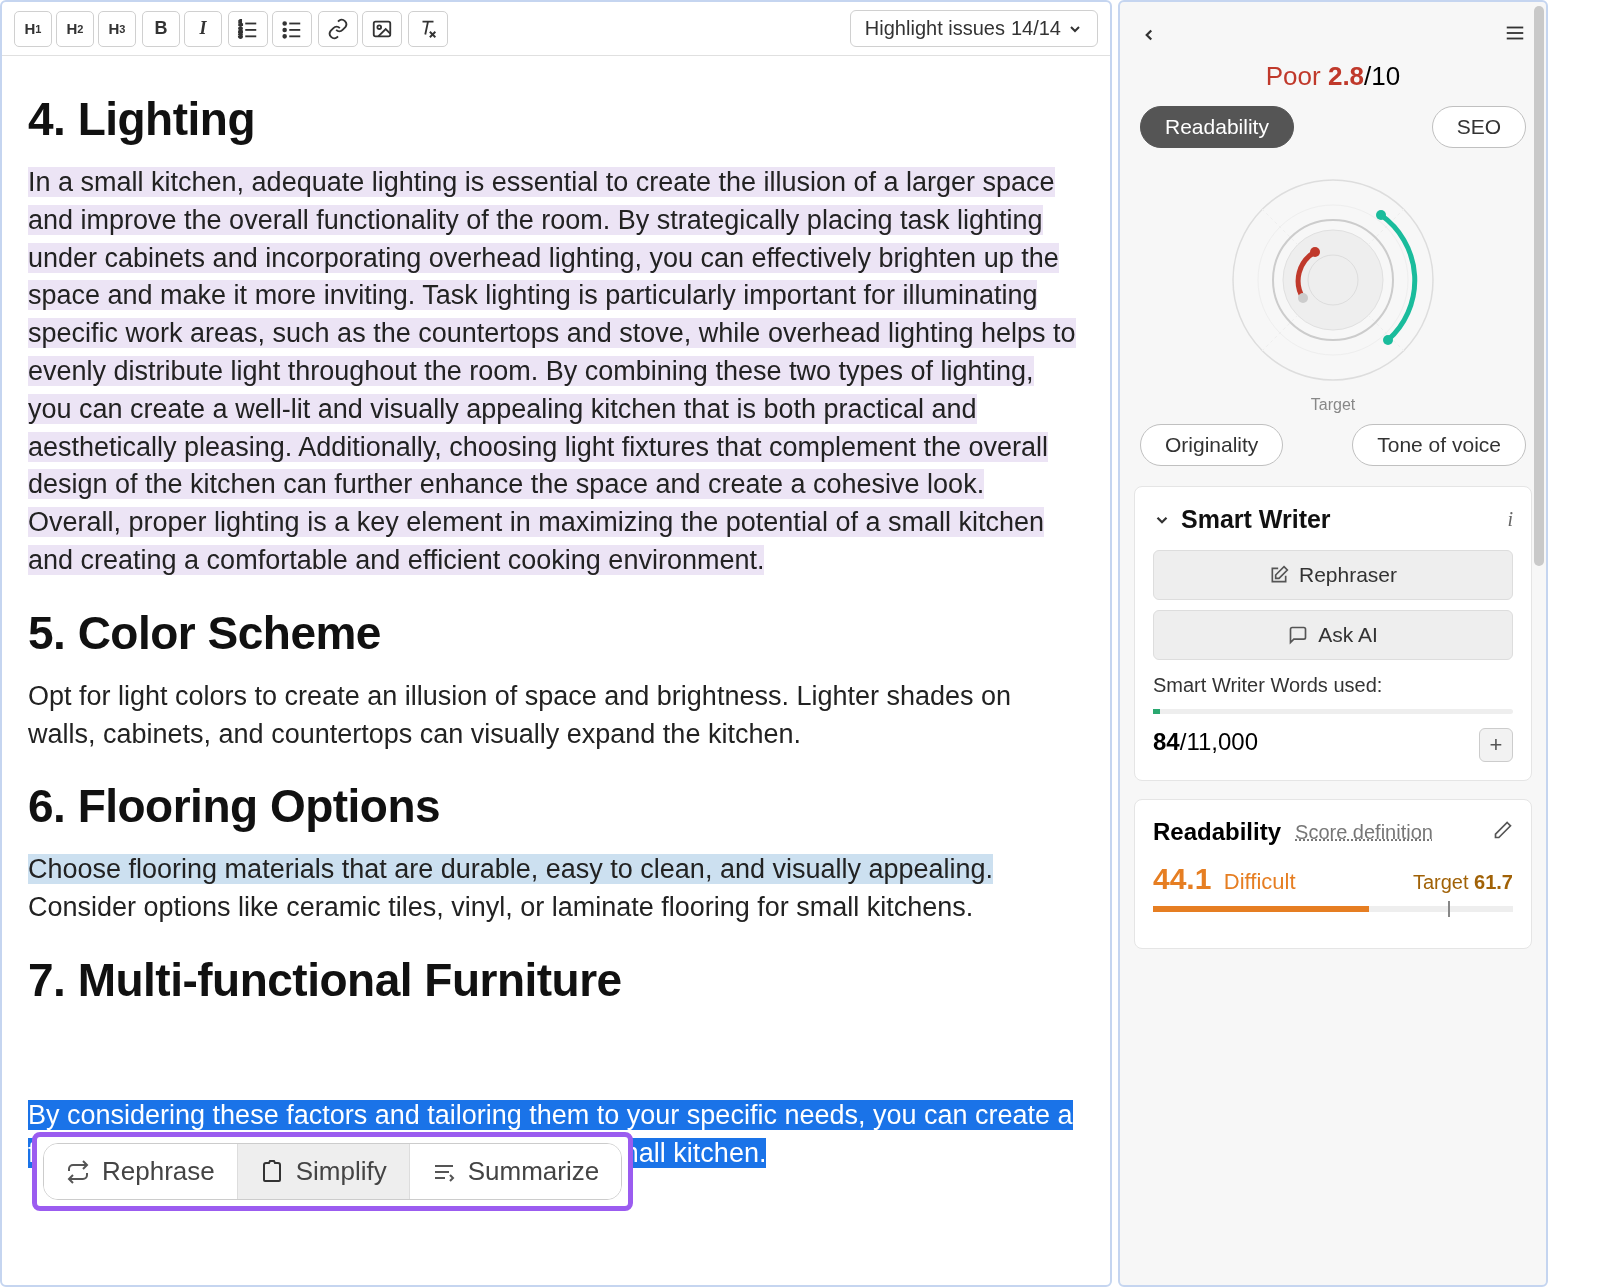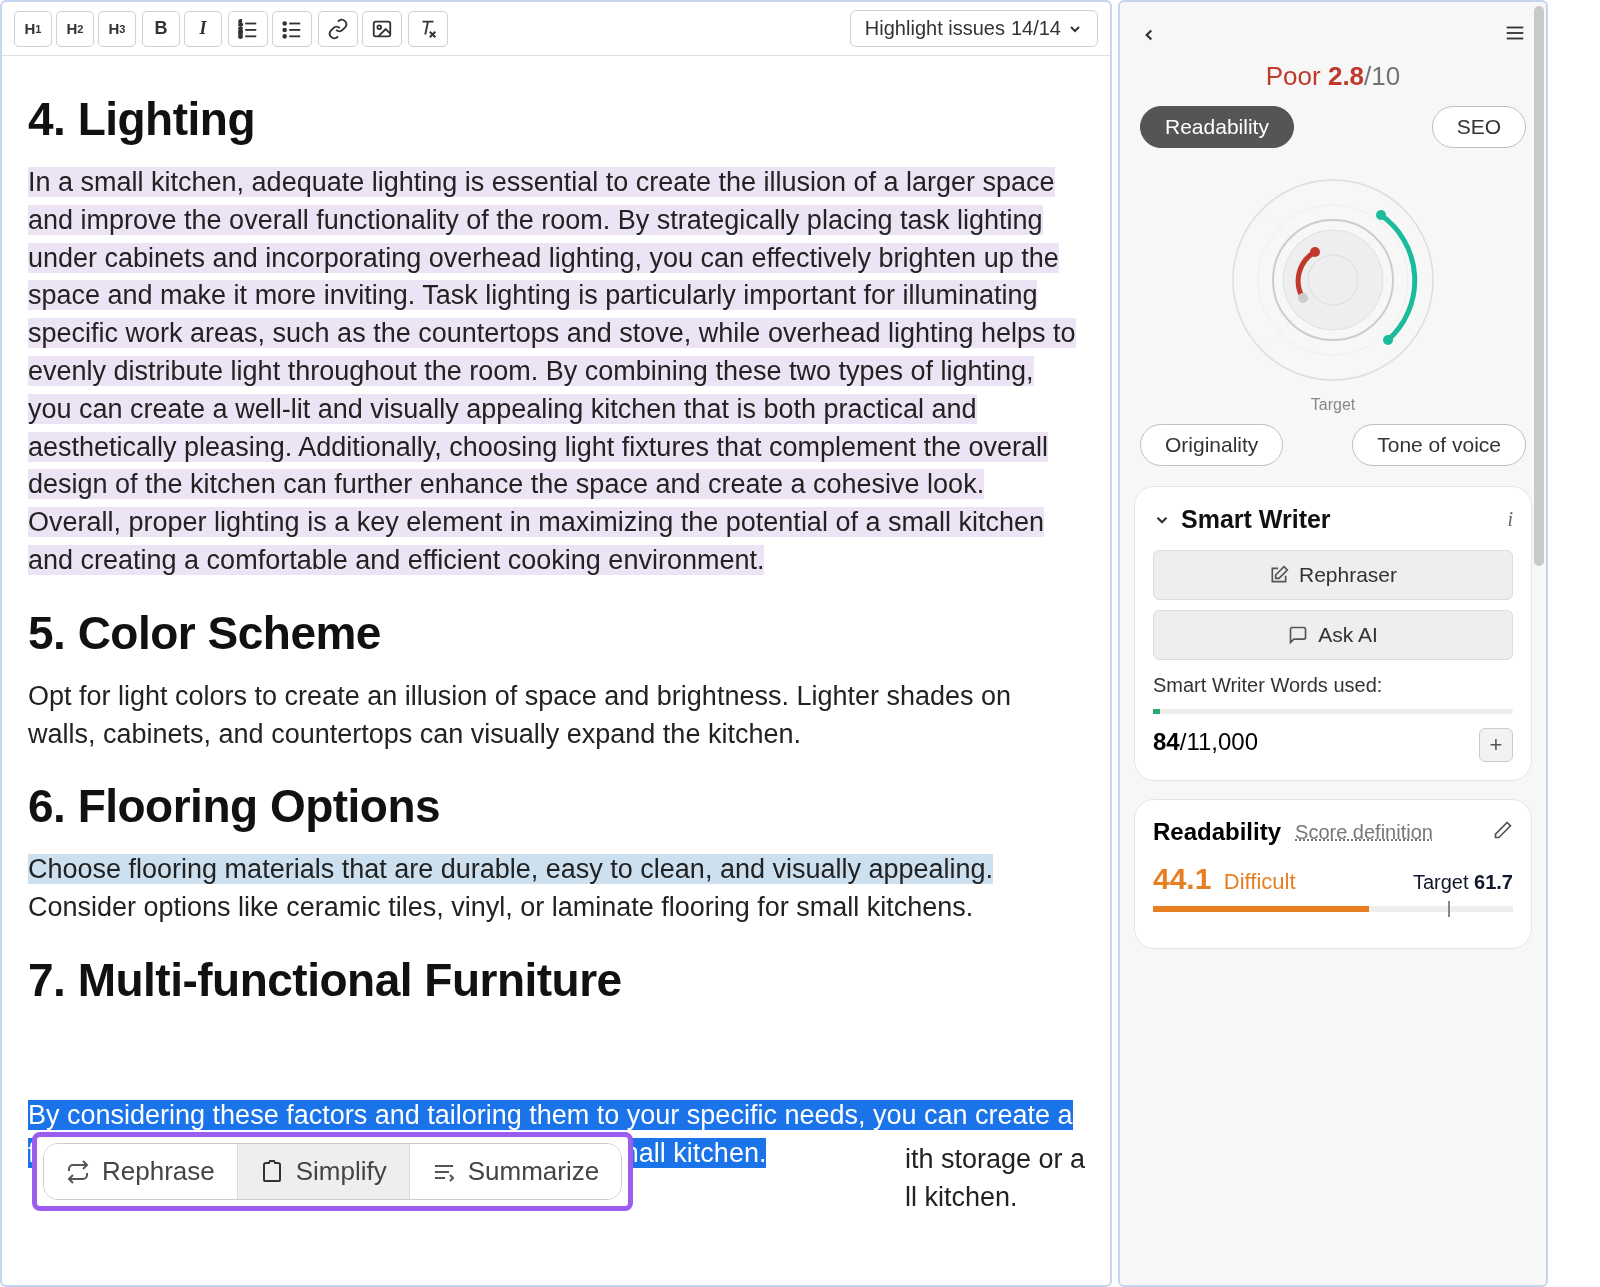--- a/index.html
+++ b/index.html
@@ -137,21 +137,21 @@
   color: #444;
   cursor: pointer;
 }
 .score-line {
   text-align: center;
   font-size: 26px;
   margin: 0 0 14px 0;
 }
 .score-label { color: #c0392b; }
 .score-val { color: #c0392b; font-weight: 800; }
-.score-max { color: #737373; }
+.score-max { color: #000000; }
 .chip-row {
   display: flex;
   justify-content: space-between;
   padding: 0 20px;
   margin-bottom: 6px;
 }
 .chip {
   border: 1px solid #c0c0c0;
   background: #fff;
   border-radius: 999px;
@@ -173,21 +173,21 @@
   margin-top: -6px;
 }
 .chip-row2 {
   display: flex;
   justify-content: space-between;
   padding: 10px 20px 20px 20px;
 }
 .panel {
   background: #fff;
   border: 1px solid #e5e5e5;
-  border-radius: 20px;
+  border-radius: 8px;
   margin: 0 14px 18px 14px;
   padding: 18px 18px;
 }
 .panel-head {
   display: flex;
   align-items: center;
   justify-content: space-between;
   margin-bottom: 16px;
 }
 .panel-head-left { display: flex; align-items: center; gap: 10px; }
@@ -214,21 +214,21 @@
 .sw-count { font-size: 24px; }
 .sw-count b { font-weight: 800; }
 .plus-btn { border: 1px solid #ccc; background: #f2f2f2; width: 34px; height: 34px; border-radius: 6px; display: flex; align-items: center; justify-content: center; font-size: 22px; color: #555; cursor: pointer; }
 .read-head { display: flex; align-items: center; gap: 14px; margin-bottom: 16px; }
 .read-title { font-size: 24px; font-weight: 800; }
 .score-def { font-size: 20px; color: #777; text-decoration: underline dotted; }
 .pencil { margin-left: auto; font-size: 20px; color: #555; cursor: pointer; }
 .read-row { display: flex; justify-content: space-between; align-items: baseline; margin-bottom: 10px; }
 .read-score { color: #e67e22; font-size: 30px; font-weight: 700; }
 .read-diff { color: #e67e22; font-size: 22px; margin-left: 8px; }
-.read-target { font-size: 20px; color: #0f172a; }
+.read-target { font-size: 20px; color: #a16207; }
 .read-target b { font-weight: 800; }
 .read-bar { height: 6px; background: #eee; position: relative; margin-bottom: 18px; }
 .read-bar-fill { position: absolute; left: 0; top: 0; height: 100%; width: 60%; background: #e67e22; }
 .read-bar-target { position: absolute; top: -5px; height: 16px; width: 2px; background: #888; left: 82%; }
 .read-desc { font-size: 20px; line-height: 1.45; color: #222; }
 svg.icn { width: 22px; height: 22px; }
 .tail-text {
   position: absolute;
   left: 903px;
   top: 1085px;
@@ -325,24 +325,20 @@
     <p><span class="hl-purple">In a small kitchen, adequate lighting is essential to create the illusion of a larger space and improve the overall functionality of the room. By strategically placing task lighting under cabinets and incorporating overhead lighting, you can effectively brighten up the space and make it more inviting. Task lighting is particularly important for illuminating specific work areas, such as the countertops and stove, while overhead lighting helps to evenly distribute light throughout the room. By combining these two types of lighting, you can create a well-lit and visually appealing kitchen that is both practical and aesthetically pleasing. Additionally, choosing light fixtures that complement the overall design of the kitchen can further enhance the space and create a cohesive look. Overall, proper lighting is a key element in maximizing the potential of a small kitchen and creating a comfortable and efficient cooking environment.</span></p>
 
     <h2>5. Color Scheme</h2>
     <p>Opt for light colors to create an illusion of space and brightness. Lighter shades on walls, cabinets, and countertops can visually expand the kitchen.</p>
 
     <h2>6. Flooring Options</h2>
     <p><span class="hl-blue">Choose flooring materials that are durable, easy to clean, and visually appealing.</span><span> Consider options like ceramic tiles, vinyl, or laminate flooring for small kitchens.</span></p>
 
     <h2>7. Multi-functional Furniture</h2>
 
-    <div class="tail-text">
-      <div>ith storage or a</div>
-      <div>ll kitchen.</div>
-    </div>
 
     <div class="ai-toolbar-wrap">
       <div class="ai-toolbar">
         <div class="ai-btn">
           <span class="ai-icn">
               <svg viewBox="0 0 24 24" width="24" height="24" fill="none" stroke="#555" stroke-width="2">
                 <polyline points="17 1 21 5 17 9"></polyline>
                 <path d="M3 11V9a4 4 0 0 1 4-4h14"></path>
                 <polyline points="7 23 3 19 7 15"></polyline>
                 <path d="M21 13v2a4 4 0 0 1-4 4H3"></path>

